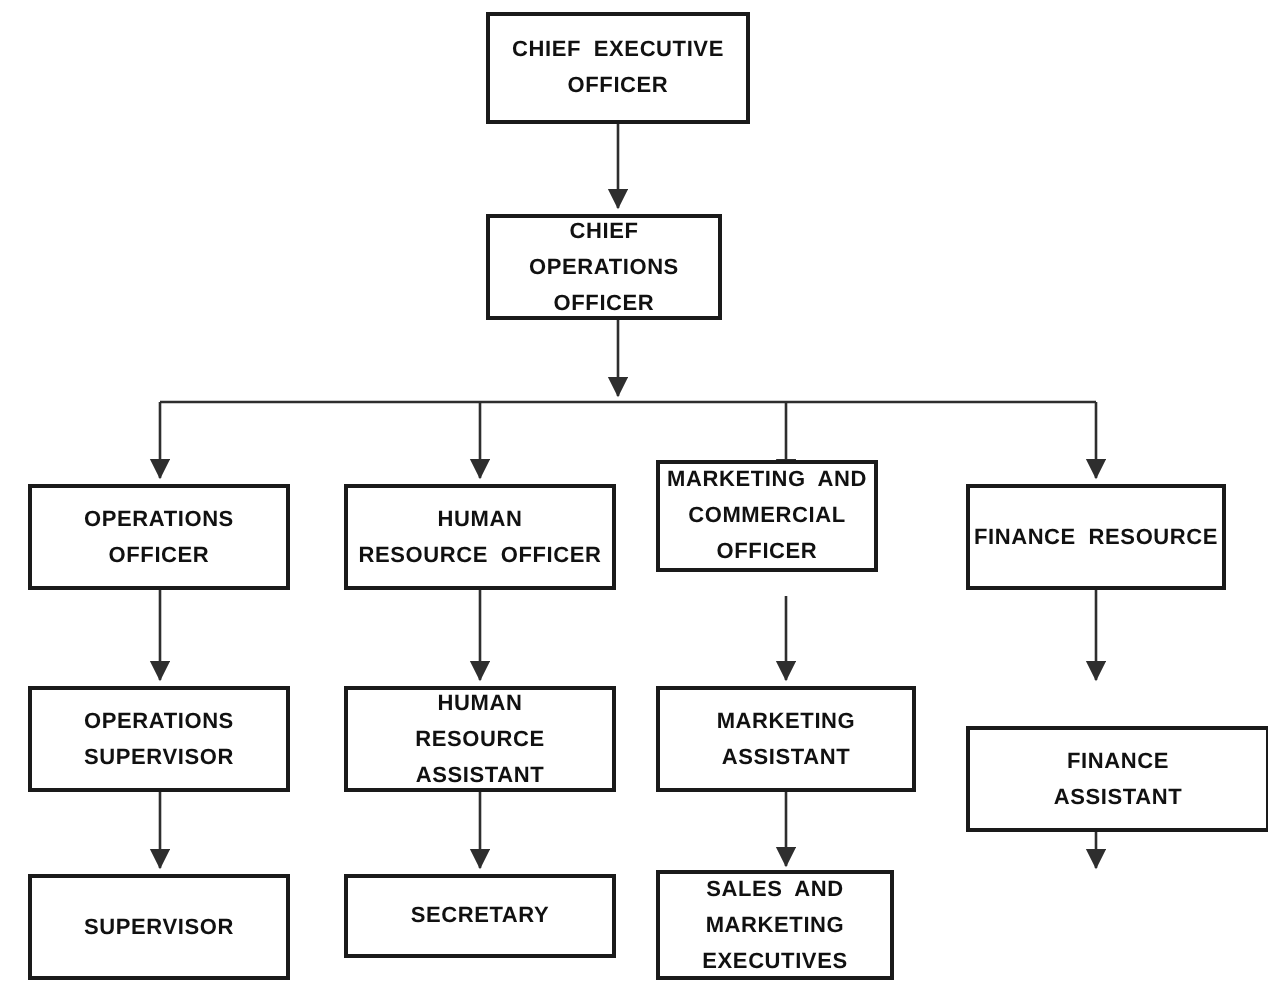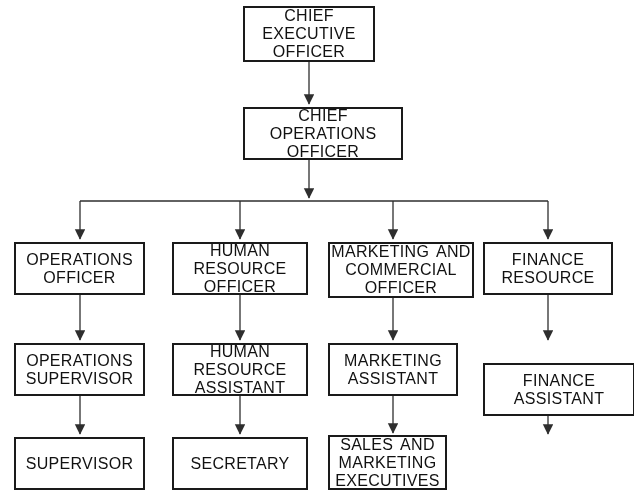--- a/index.html
+++ b/index.html
@@ -16,22 +16,22 @@
     box-sizing:border-box;
     border:2px solid #1a1a1a;
     background:#ffffff;
     display:flex;
     align-items:center;
     justify-content:center;
     text-align:center;
   }
   .node .lbl{
     white-space:pre-line;
-    font-size:16px;
-    font-weight:normal;
+    font-size:11px;
+    font-weight:bold;
     line-height:18px;
     letter-spacing:.3px;
     word-spacing:3px;
     color:#111111;
   }
 </style>
 </head>
 <body>
 
 <div class="canvas">
@@ -62,34 +62,34 @@
       <line x1="393" y1="396" x2="393" y2="433" marker-end="url(#arr)"></line>
       <line x1="548" y1="396" x2="548" y2="434" marker-end="url(#arr)"></line>
     </g>
   </svg>
 
   <div class="node" style="left:243px;top:6px;width:132px;height:56px">
     <span class="lbl">CHIEF EXECUTIVE
 OFFICER</span>
   </div>
 
-  <div class="node" style="left:243px;top:107px;width:160px;height:53px">
+  <div class="node" style="left:243px;top:107px;width:118px;height:53px">
     <span class="lbl">CHIEF OPERATIONS
 OFFICER</span>
   </div>
 
   <div class="node" style="left:14px;top:242px;width:131px;height:53px">
     <span class="lbl">OPERATIONS
 OFFICER</span>
   </div>
   <div class="node" style="left:172px;top:242px;width:136px;height:53px">
     <span class="lbl">HUMAN
 RESOURCE OFFICER</span>
   </div>
-  <div class="node" style="left:328px;top:242px;width:146px;height:56px">
+  <div class="node" style="left:328px;top:230px;width:111px;height:56px">
     <span class="lbl">MARKETING AND
 COMMERCIAL
 OFFICER</span>
   </div>
   <div class="node" style="left:483px;top:242px;width:130px;height:53px">
     <span class="lbl">FINANCE RESOURCE</span>
   </div>
 
   <div class="node" style="left:14px;top:343px;width:131px;height:53px">
     <span class="lbl">OPERATIONS
@@ -105,21 +105,21 @@
 ASSISTANT</span>
   </div>
   <div class="node" style="left:483px;top:363px;width:152px;height:53px">
     <span class="lbl">FINANCE
 ASSISTANT</span>
   </div>
 
   <div class="node" style="left:14px;top:437px;width:131px;height:53px">
     <span class="lbl">SUPERVISOR</span>
   </div>
-  <div class="node" style="left:172px;top:437px;width:136px;height:53px">
+  <div class="node" style="left:172px;top:437px;width:136px;height:42px">
     <span class="lbl">SECRETARY</span>
   </div>
   <div class="node" style="left:328px;top:435px;width:119px;height:55px">
     <span class="lbl">SALES AND
 MARKETING
 EXECUTIVES</span>
   </div>
 
 </div>
 

